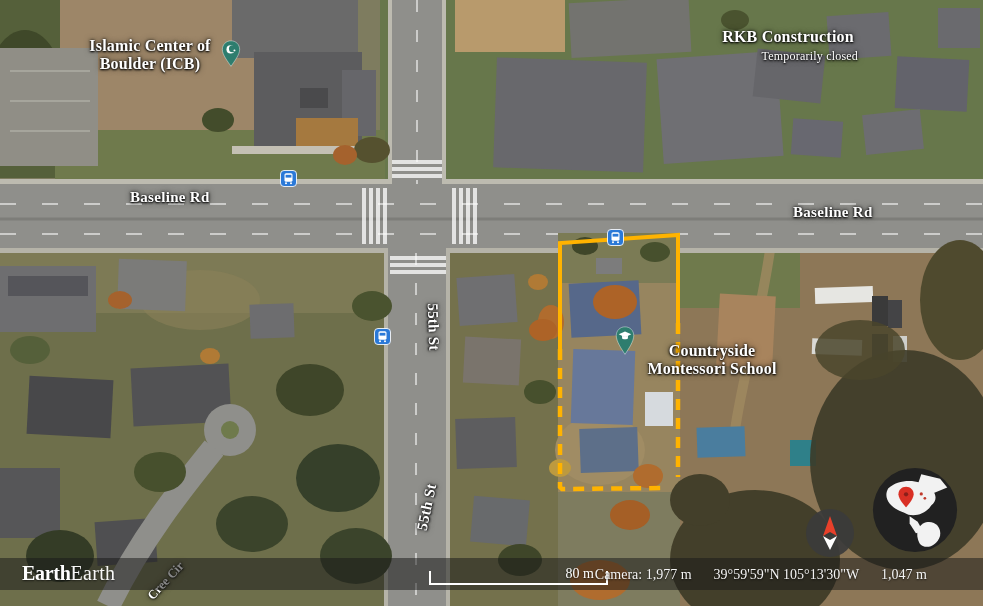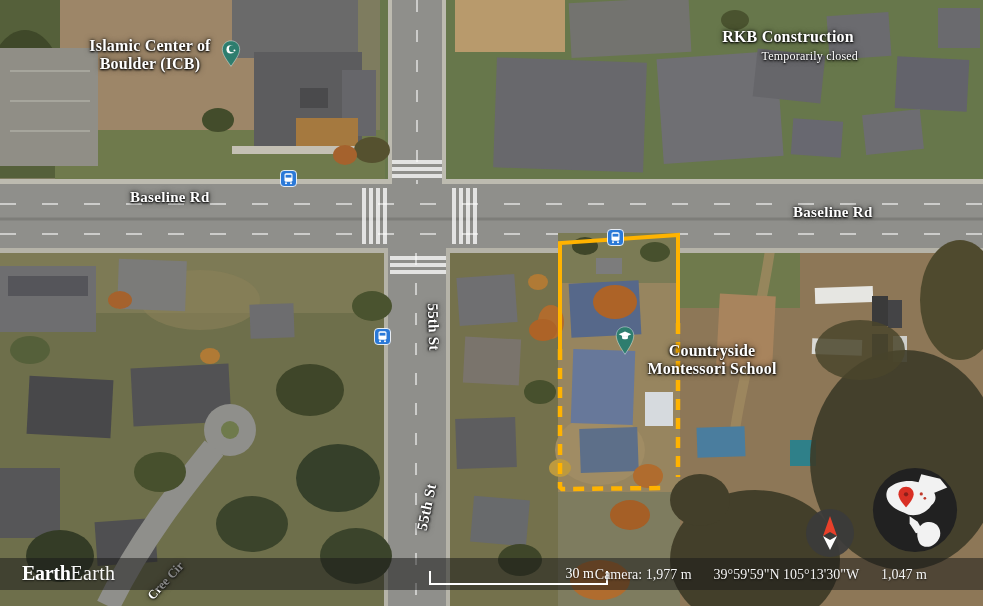--- a/index.html
+++ b/index.html
@@ -266,21 +266,21 @@
       <circle cx="11" cy="13.2" r="1" fill="#ffffff"></circle>
   </svg>
 
   <div id="bottom-bar"></div>
 
   <div id="logo">
     <span class="g">Earth</span><span class="e">Earth</span>
   </div>
 
   <div id="scalebar">
-    <span class="lbl">30 m</span>
+    <span class="lbl">80 m</span>
   </div>
 
   <div id="camera-info">
     <span>Camera: 1,977 m</span>
     <span>39°59'59"N 105°13'30"W</span>
     <span>1,047 m</span>
   </div>
 
   <svg id="compass" width="48" height="48" viewBox="0 0 48 48">
     <circle cx="24" cy="24" r="24" fill="#3b3b3b" opacity=".92"></circle>

